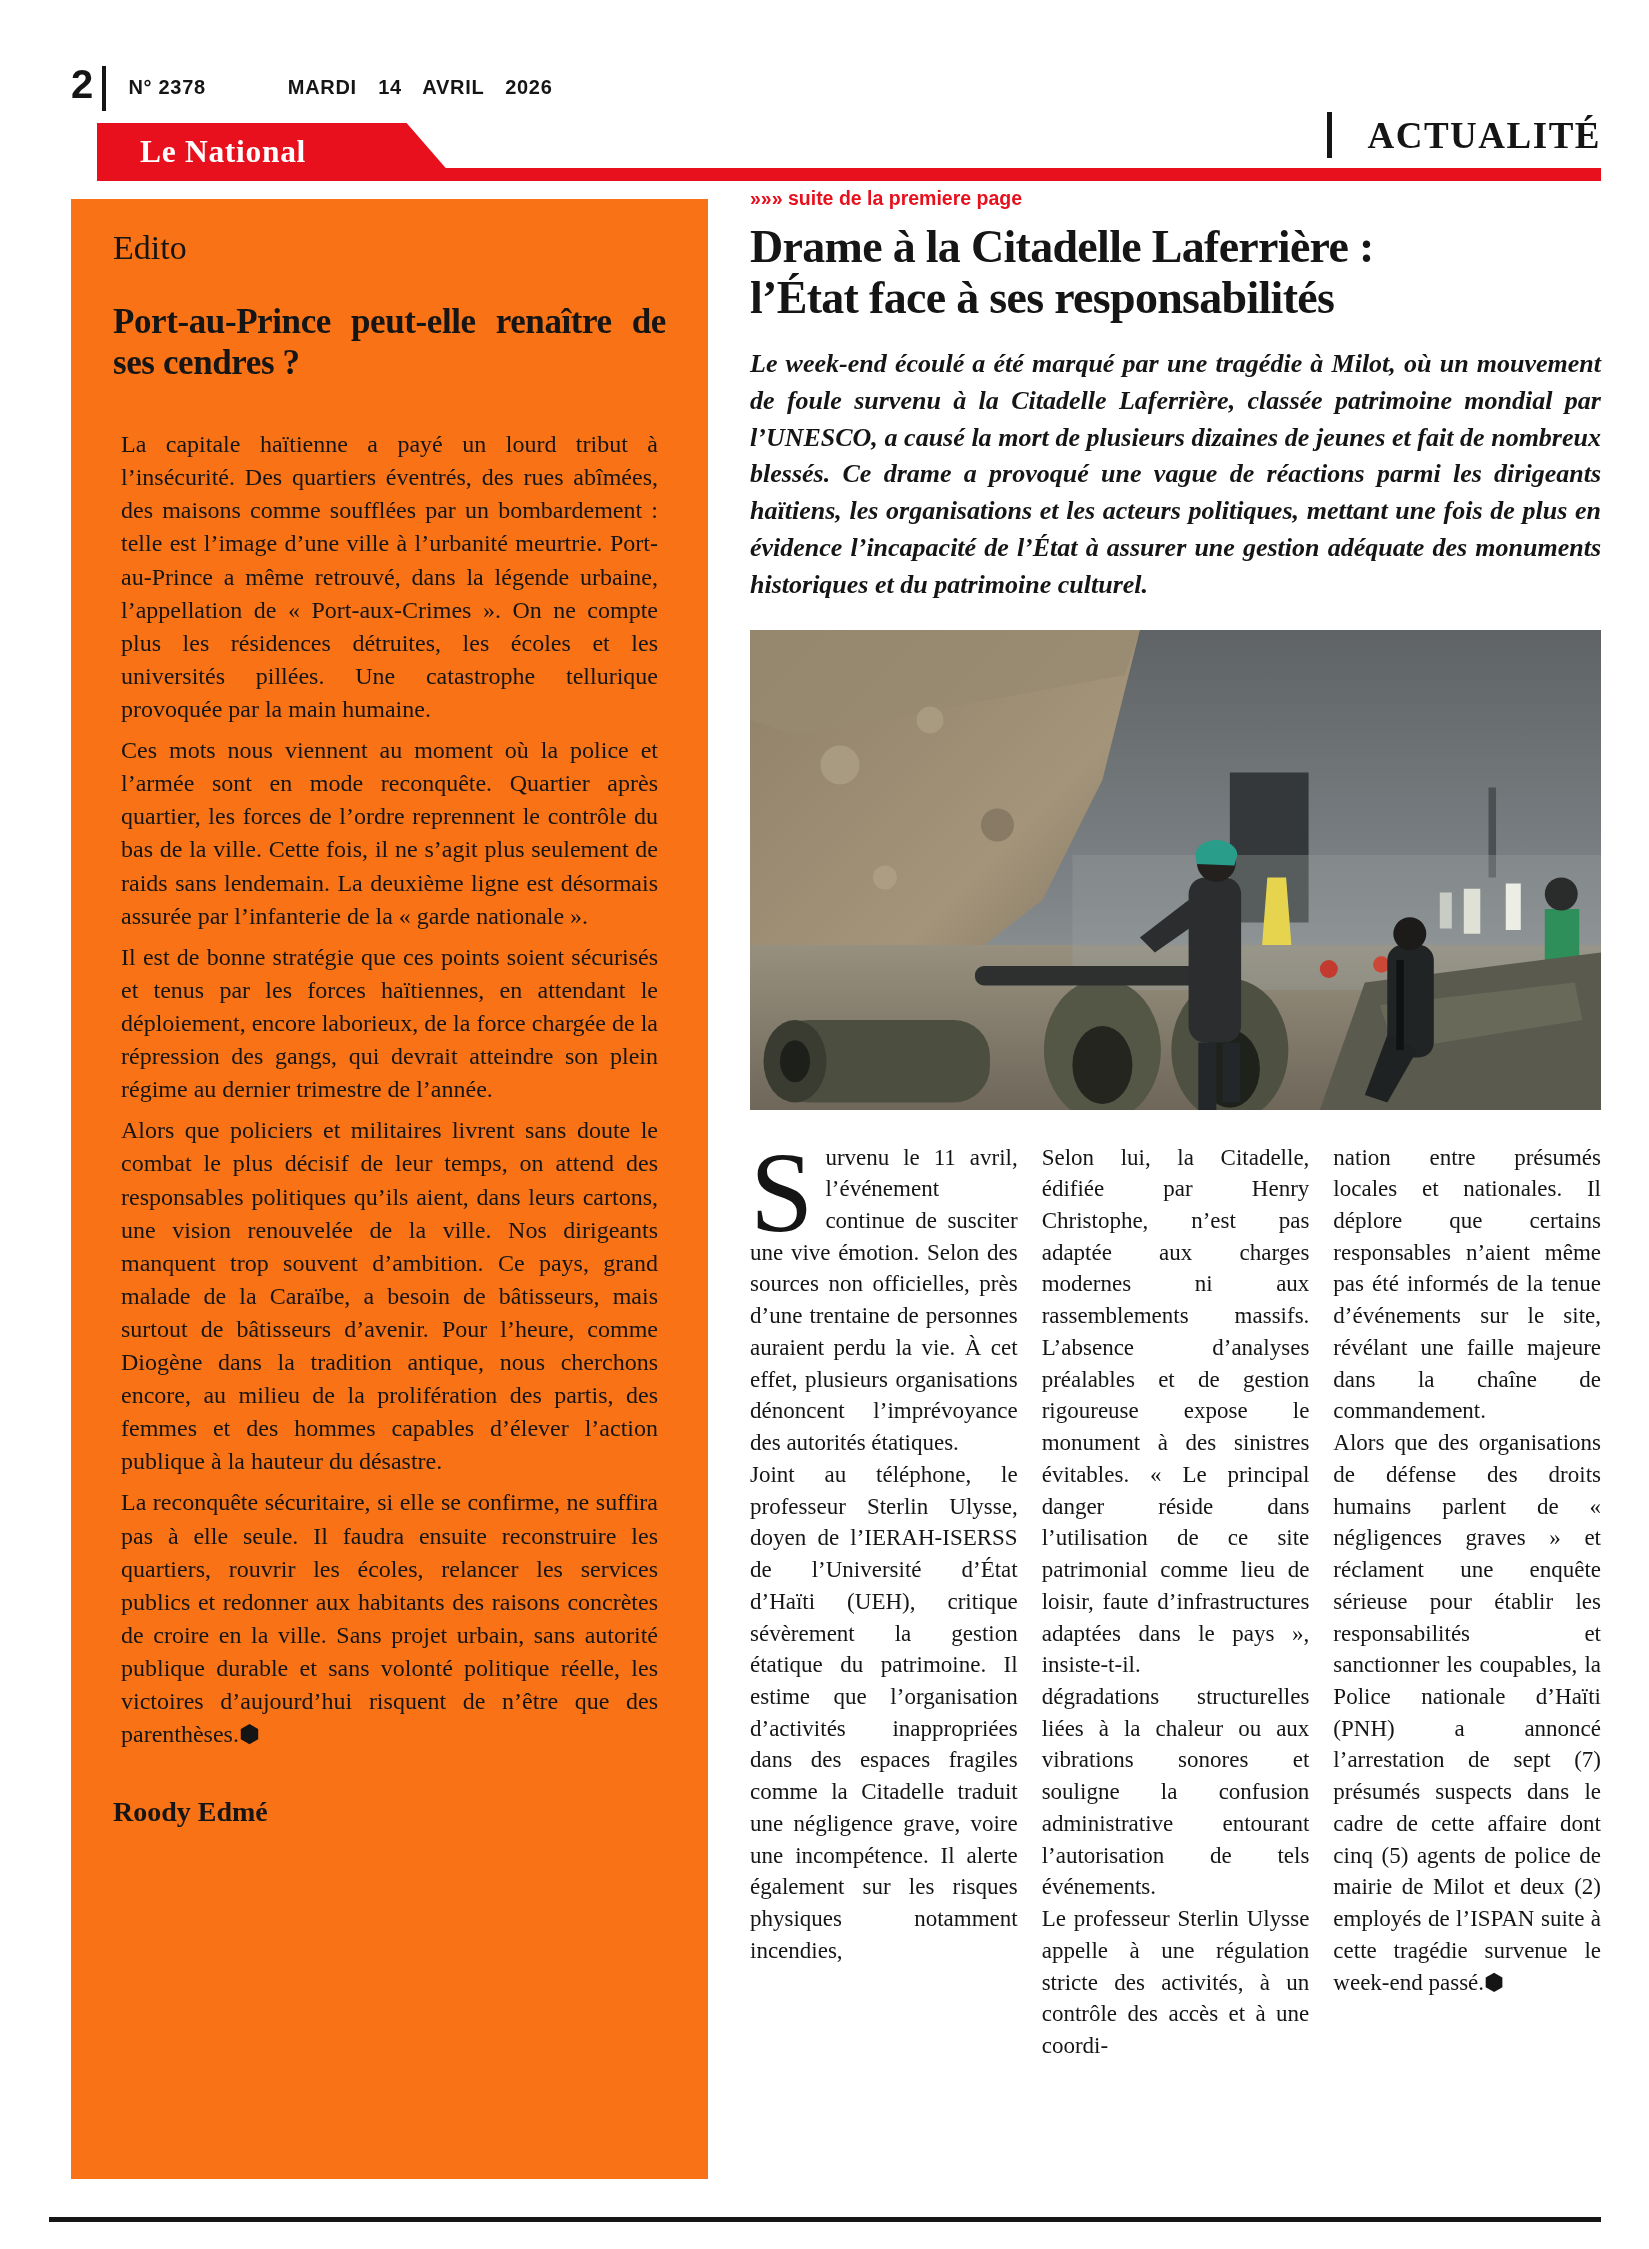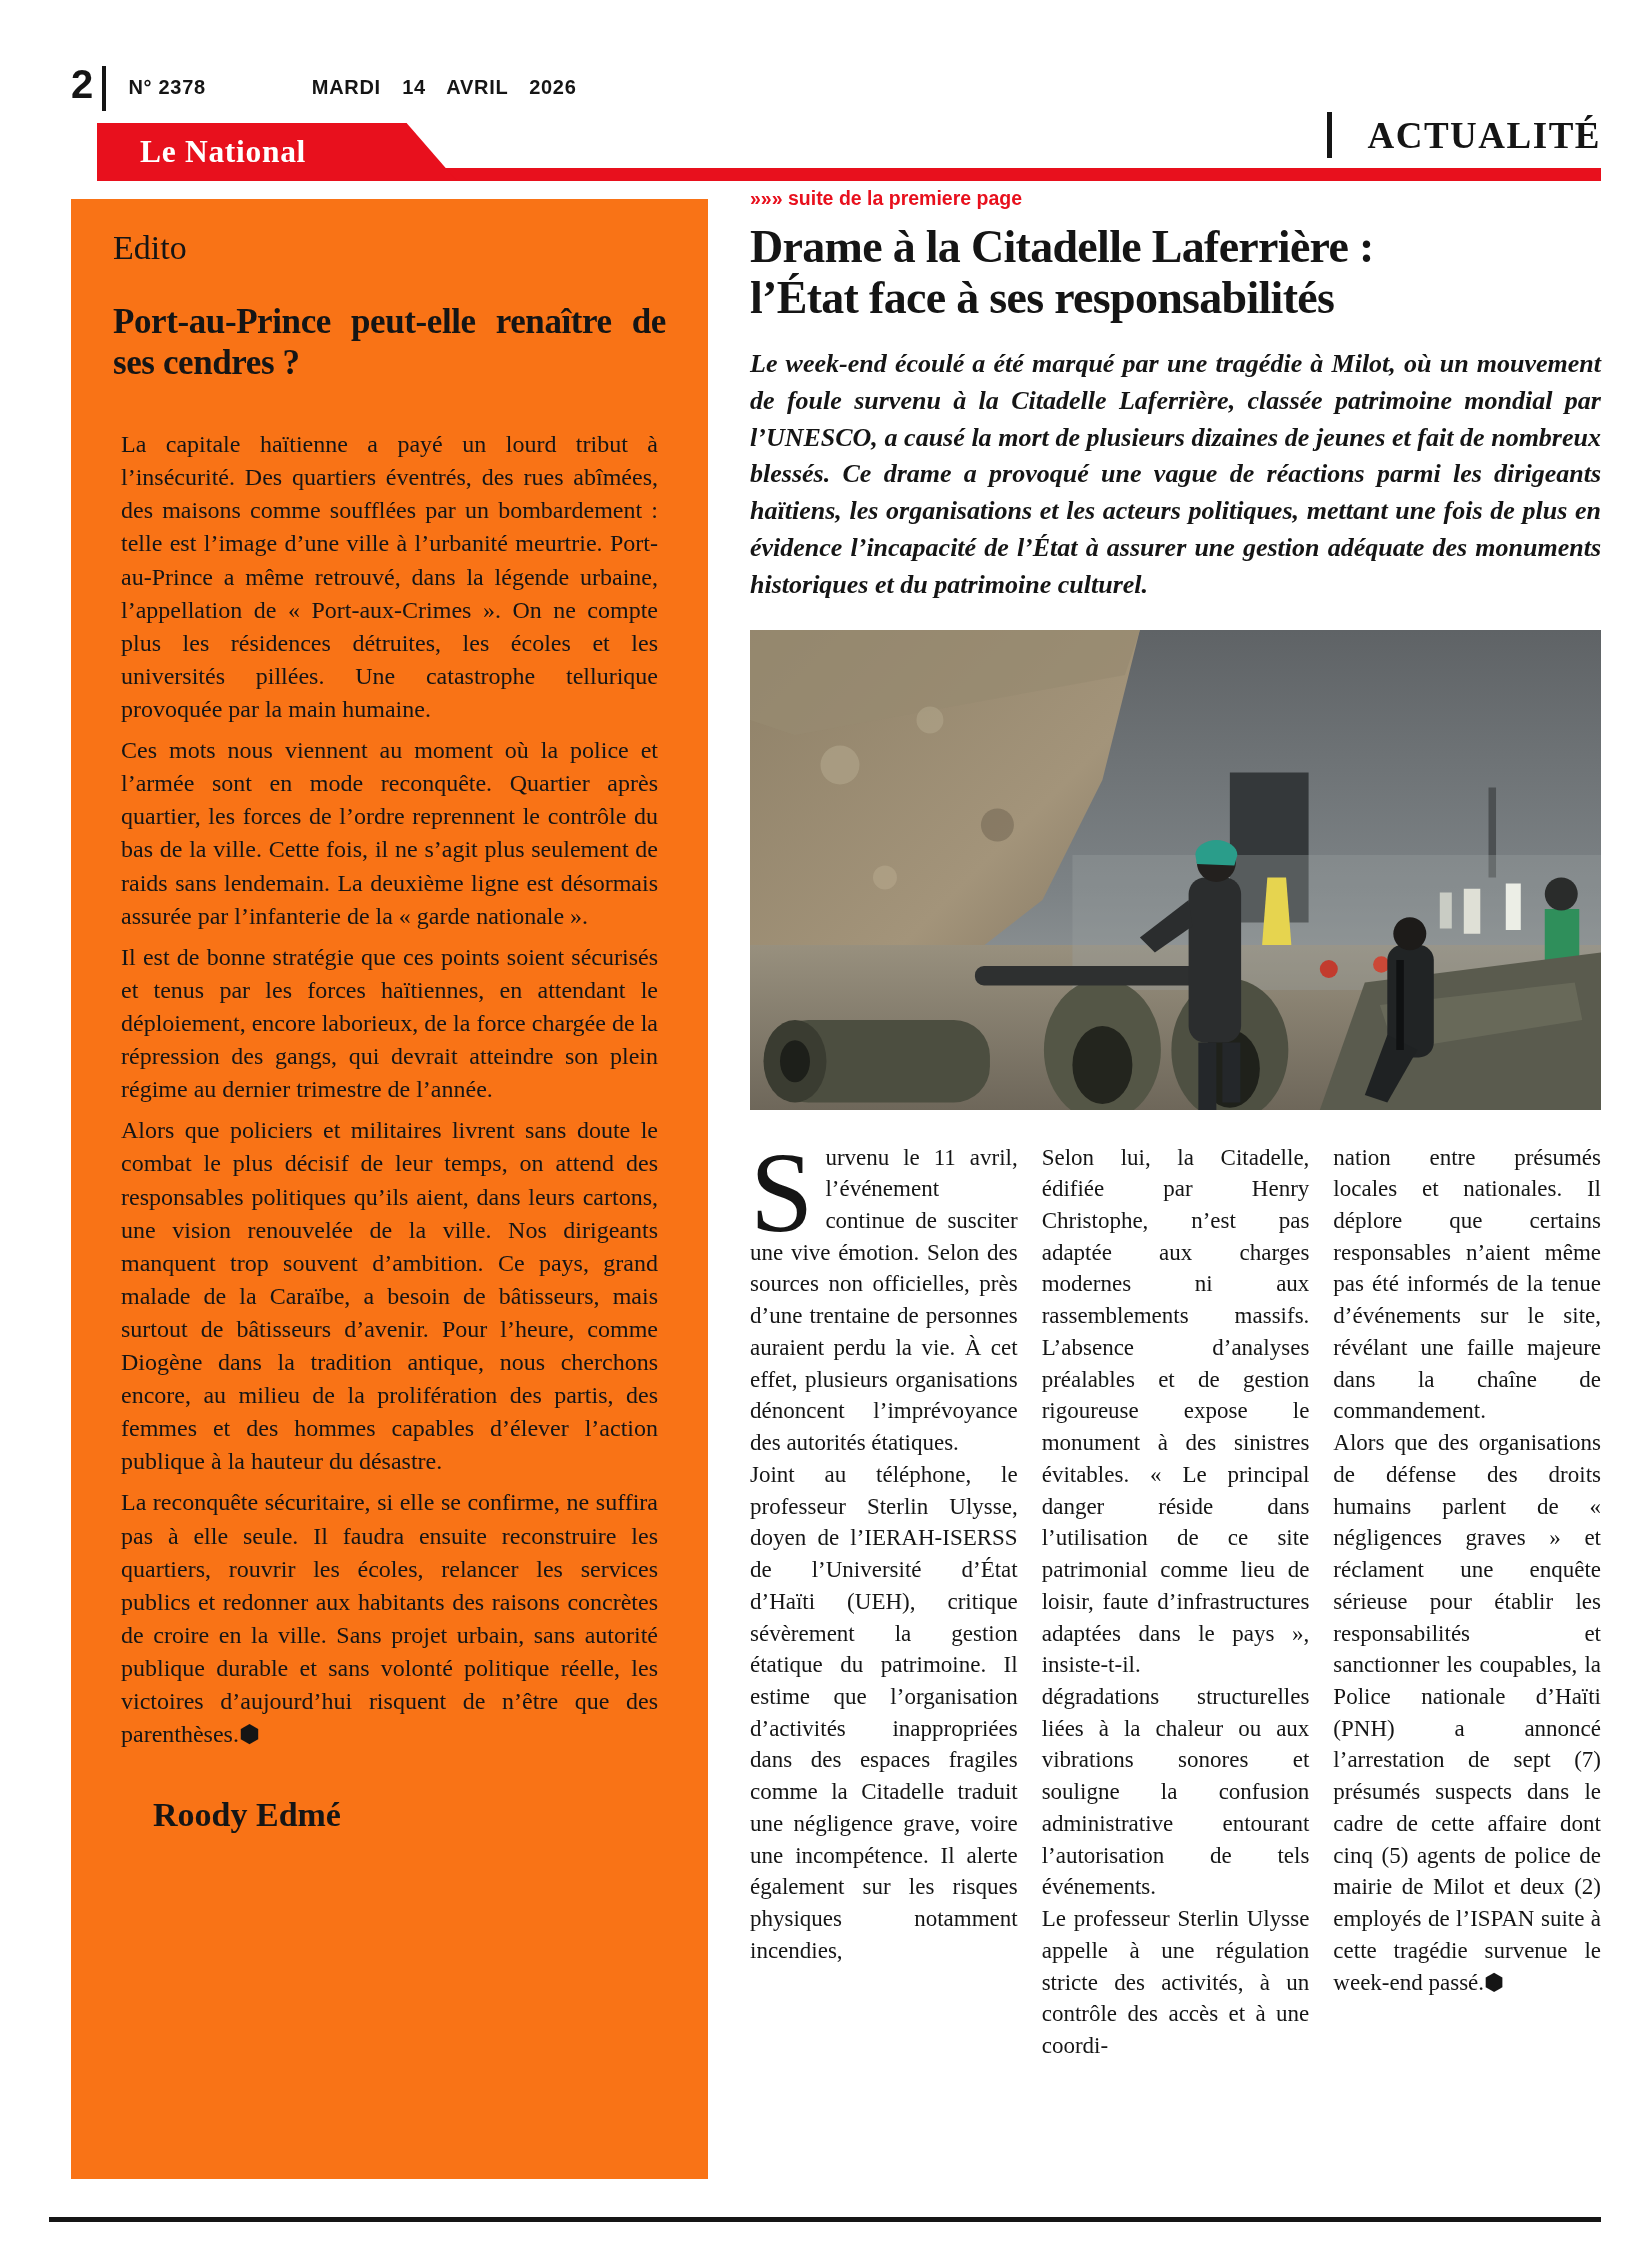--- a/index.html
+++ b/index.html
@@ -4,42 +4,42 @@
 <style>
   html,body{margin:0;padding:0;background:#ffffff;}
   .page{position:relative;width:1650px;height:2250px;background:#ffffff;
         font-family:"Liberation Serif",serif;color:#151515;overflow:hidden;}
 
   
   .topbar{position:absolute;left:71px;top:64px;display:flex;align-items:flex-start;}
   .pagenum{font-family:"Liberation Sans",sans-serif;font-weight:bold;font-size:40px;line-height:1;}
   .vrule{width:3.7px;height:45px;background:#151515;margin:1.5px 22.5px 0 9px;}
   .issue{font-family:"Liberation Sans",sans-serif;font-weight:bold;font-size:20px;margin-top:12px;letter-spacing:0.7px;}
-  .date{font-family:"Liberation Sans",sans-serif;font-weight:bold;font-size:20px;margin-top:12px;margin-left:106px;
+  .date{font-family:"Liberation Sans",sans-serif;font-weight:bold;font-size:20px;margin-top:12px;margin-left:82px;
         letter-spacing:0.7px;word-spacing:15px;}
 
   .section-wrap{position:absolute;right:49px;top:112px;display:flex;align-items:center;gap:36px;text-align:center;}
   .section-sep{width:4.5px;height:46px;background:#151515;}
   .section{font-family:"Liberation Serif",serif;font-weight:bold;font-size:37px;letter-spacing:1.5px;}
 
   
   .banner{position:absolute;left:97px;right:49px;top:123px;height:58px;}
   .banner-bar{position:absolute;left:0;right:0;bottom:0;height:12.7px;background:var(--red);}
   .banner-logo{position:absolute;left:0;top:0;width:360px;height:58px;background:var(--red);
                clip-path:polygon(0 0,86% 0,100% 100%,0 100%);
                display:flex;align-items:center;padding-left:43px;box-sizing:border-box;}
   .banner-logo span{color:#fff;font-family:"Liberation Serif",serif;font-weight:bold;font-size:31.5px;letter-spacing:0.7px;text-align:right;}
 
   
   .edito{position:absolute;left:71px;top:199px;width:637px;height:1980px;background:#f97316;
          padding:31.5px 42px;box-sizing:border-box;}
   .edito-kicker{font-size:34px;line-height:1;margin-bottom:36px;}
   .edito-title{font-size:35px;font-weight:bold;line-height:1.18;text-align:justify;margin-bottom:45px;letter-spacing:-0.4px;}
   .edito-body p{margin:8px;font-size:24px;line-height:1.38;text-align:justify;}
-  .edito-sig{font-size:34px;font-weight:bold;margin-top:45px;margin-left:40px;}
+  .edito-sig{font-size:28px;font-weight:bold;margin-top:45px;}
 
   
   .article{position:absolute;left:750px;top:187px;width:851px;}
   .kicker{color:var(--red);font-family:"Liberation Sans",sans-serif;font-weight:bold;font-size:19.5px;margin-bottom:12px;}
   .headline{font-weight:bold;font-size:46px;line-height:1.1;letter-spacing:-0.7px;}
   .headline span{display:block;font-family:Liberation Serif, serif;}
   .lead{margin-top:22.5px;font-size:26px;font-weight:bold;font-style:italic;line-height:1.42;text-align:justify;}
   .photo{margin-top:21px;width:851px;height:480px;display:block;}
   .cols{display:flex;gap:24px;margin-top:31.5px;}
   .col{width:268px;font-size:23px;line-height:1.38;text-align:justify;}

